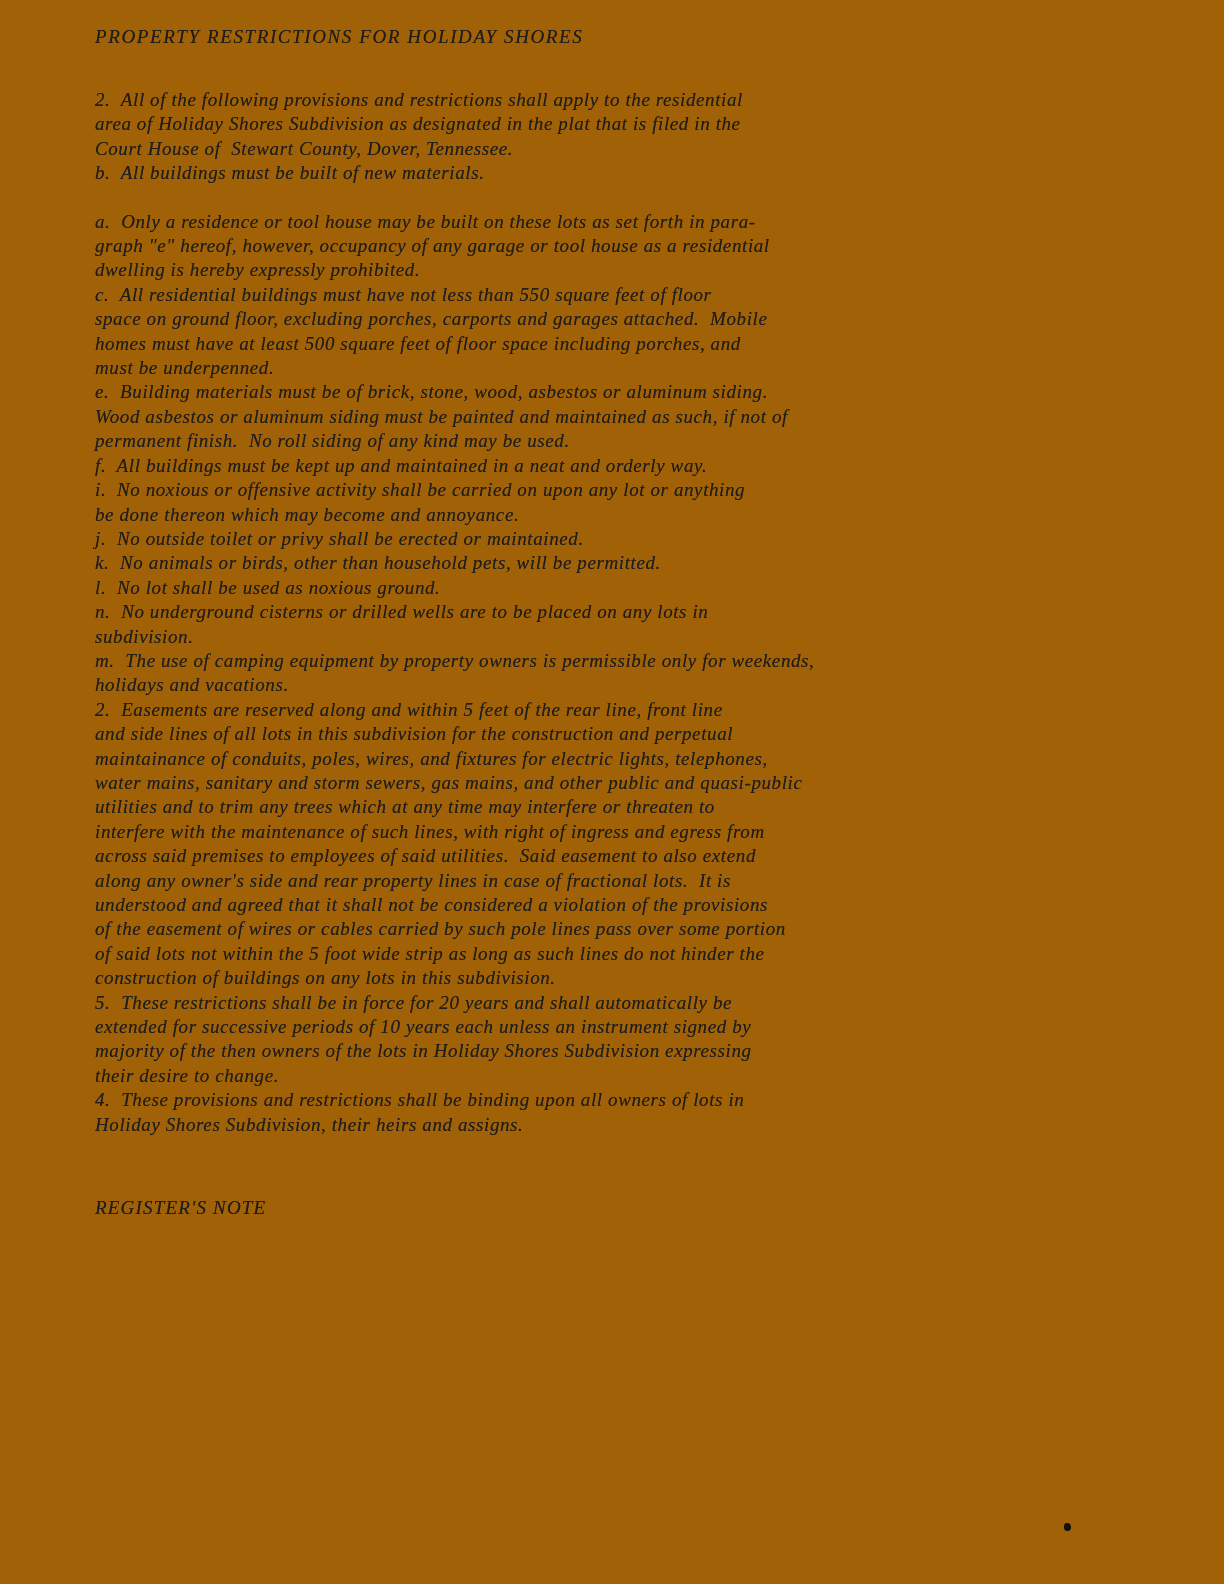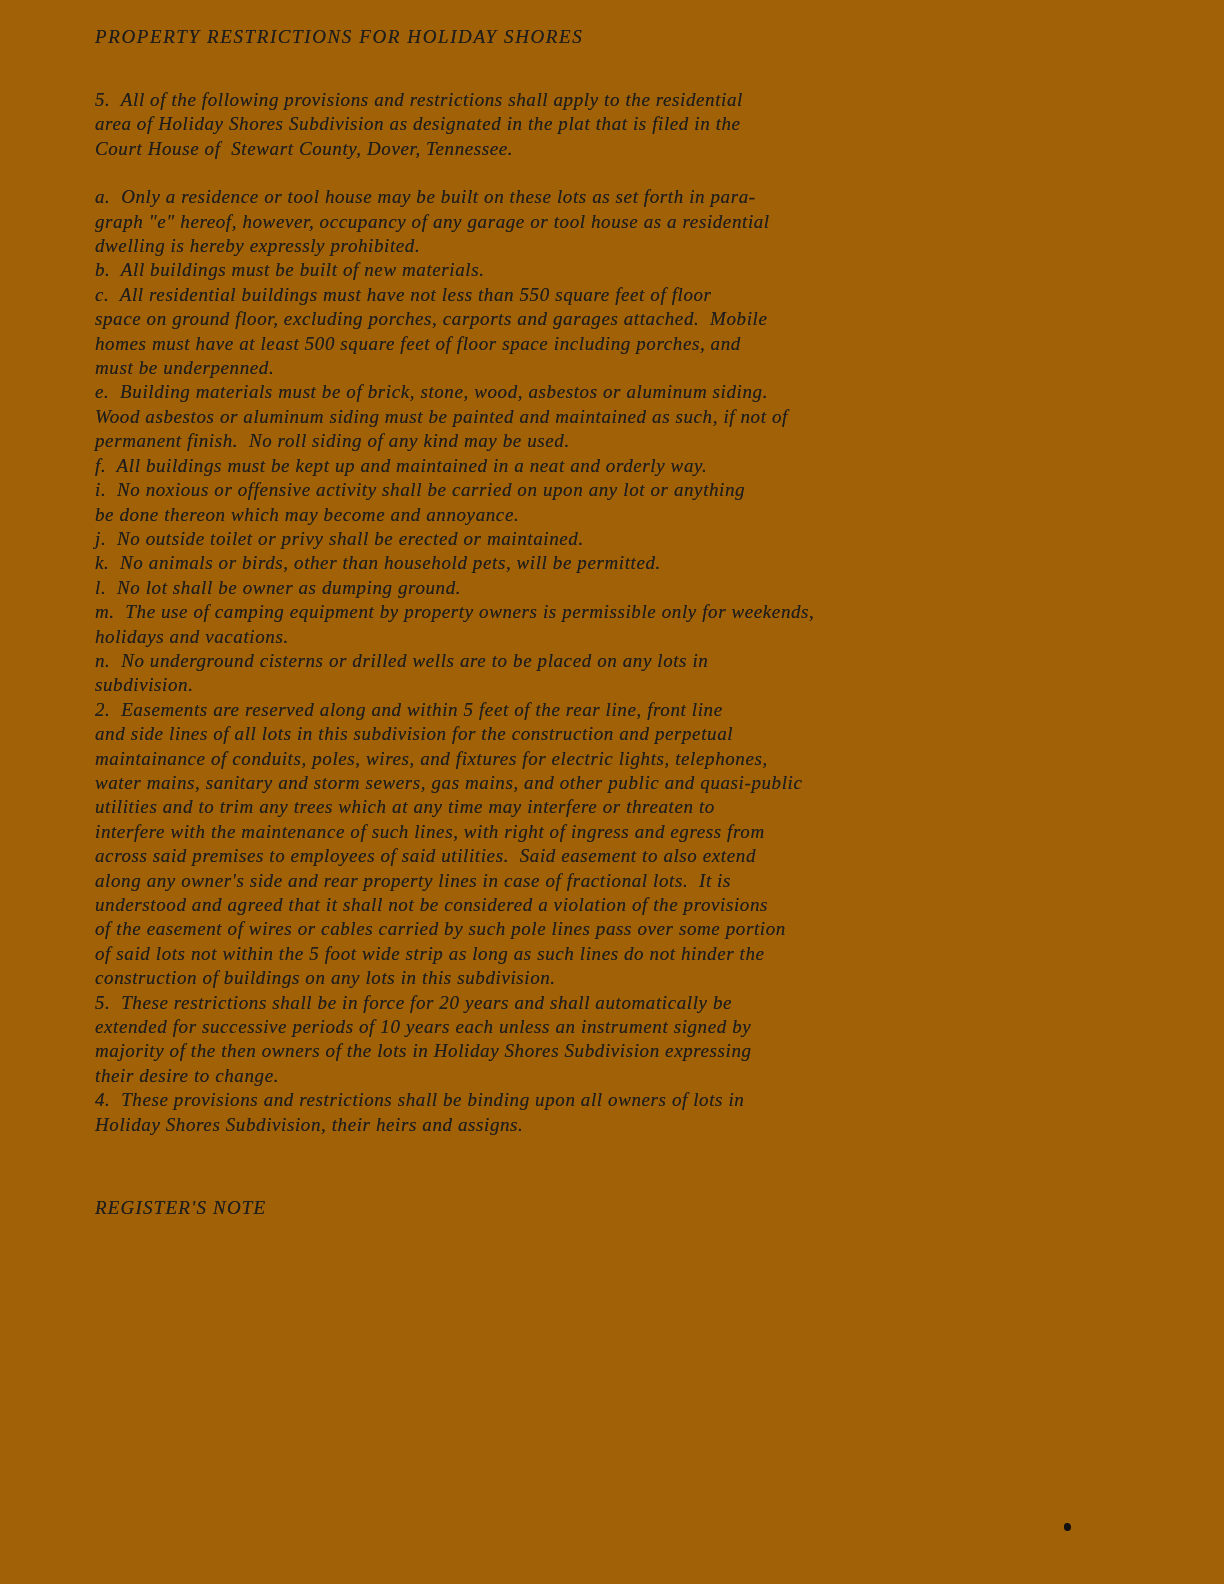--- a/index.html
+++ b/index.html
@@ -73,44 +73,44 @@
 </head>
 <body>
 
 <div class="page">
 
   <h1 class="doc-title">PROPERTY RESTRICTIONS FOR HOLIDAY SHORES</h1>
 
   <div class="doc-body">
 
     <div>
-        <p class="block para-1">5.  All of the following provisions and restrictions shall apply to the residential
+        <p class="block para-1">2.  All of the following provisions and restrictions shall apply to the residential
 area of Holiday Shores Subdivision as designated in the plat that is filed in the
 Court House of  Stewart County, Dover, Tennessee.</p>
+        <p class="block item-b">b.  All buildings must be built of new materials.</p>
         <p class="block item-a">a.  Only a residence or tool house may be built on these lots as set forth in para-
 graph "e" hereof, however, occupancy of any garage or tool house as a residential
 dwelling is hereby expressly prohibited.</p>
-        <p class="block item-b">b.  All buildings must be built of new materials.</p>
         <p class="block item-c">c.  All residential buildings must have not less than 550 square feet of floor
 space on ground floor, excluding porches, carports and garages attached.  Mobile
 homes must have at least 500 square feet of floor space including porches, and
 must be underpenned.</p>
         <p class="block item-e">e.  Building materials must be of brick, stone, wood, asbestos or aluminum siding.
 Wood asbestos or aluminum siding must be painted and maintained as such, if not of
 permanent finish.  No roll siding of any kind may be used.</p>
         <p class="block item-f">f.  All buildings must be kept up and maintained in a neat and orderly way.</p>
         <p class="block item-i">i.  No noxious or offensive activity shall be carried on upon any lot or anything
 be done thereon which may become and annoyance.</p>
         <p class="block item-j">j.  No outside toilet or privy shall be erected or maintained.</p>
         <p class="block item-k">k.  No animals or birds, other than household pets, will be permitted.</p>
-        <p class="block item-l">l.  No lot shall be owner as dumping ground.</p>
+        <p class="block item-l">l.  No lot shall be used as noxious ground.</p>
+        <p class="block item-n">n.  No underground cisterns or drilled wells are to be placed on any lots in
+subdivision.</p>
         <p class="block item-m">m.  The use of camping equipment by property owners is permissible only for weekends,
 holidays and vacations.</p>
-        <p class="block item-n">n.  No underground cisterns or drilled wells are to be placed on any lots in
-subdivision.</p>
         <p class="block para-2">2.  Easements are reserved along and within 5 feet of the rear line, front line
 and side lines of all lots in this subdivision for the construction and perpetual
 maintainance of conduits, poles, wires, and fixtures for electric lights, telephones,
 water mains, sanitary and storm sewers, gas mains, and other public and quasi-public
 utilities and to trim any trees which at any time may interfere or threaten to
 interfere with the maintenance of such lines, with right of ingress and egress from
 across said premises to employees of said utilities.  Said easement to also extend
 along any owner's side and rear property lines in case of fractional lots.  It is
 understood and agreed that it shall not be considered a violation of the provisions
 of the easement of wires or cables carried by such pole lines pass over some portion

